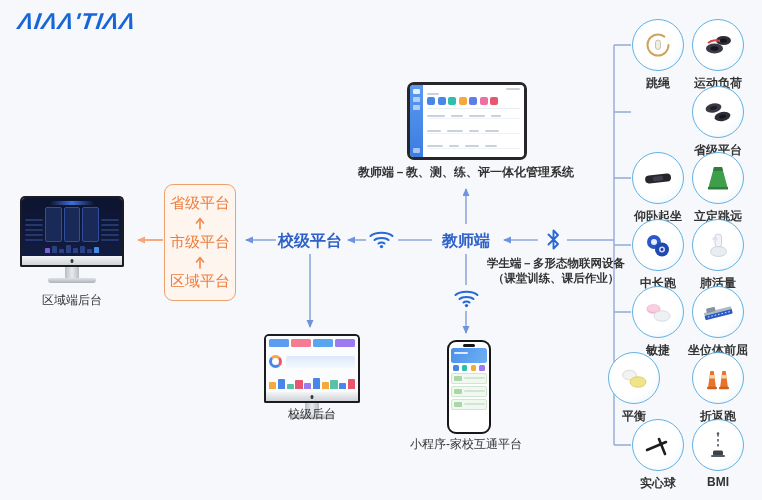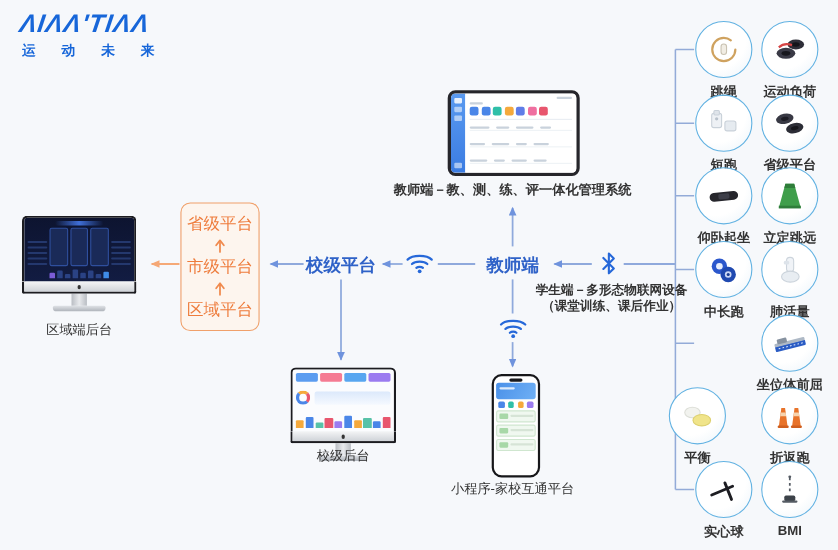--- a/index.html
+++ b/index.html
@@ -138,21 +138,20 @@
 
     <path d="M466,254 L466,285" stroke="#8fa9dc" stroke-width="1.6" fill="none"></path>
     <path d="M466,311 L466,333" stroke="#8fa9dc" stroke-width="1.6" fill="none" marker-end="url(#ab)"></path>
 
     <path d="M310,254 L310,327" stroke="#8fa9dc" stroke-width="1.6" fill="none" marker-end="url(#ab)"></path>
 
     <path d="M614,45 L614,445 M614,45 L631,45 M614,112 L631,112 M614,178 L631,178 M614,245 L631,245 M614,312 L631,312 M614,378 L631,378 M614,445 L631,445" stroke="#93abd8" stroke-width="1.4" fill="none"></path>
   </svg>
 
   <div class="logo-mark">ΛIΛΛ'TIΛΛ</div>
-  <div class="logo-sub">运 动 未 来</div>
 
   <div class="imac" style="left:20px;top:196px;width:104px;">
     <div class="imac-screen">
       <div class="dash-dark">
         <div class="dd-head"></div>
         <div class="dd-body">
           <div class="dd-col">
               <i></i>
               <i></i>
               <i></i>
@@ -351,31 +350,20 @@
         <ellipse cx="21.5" cy="11.5" rx="7.5" ry="4.5" fill="#2e2e38"></ellipse>
         <ellipse cx="21.5" cy="11.5" rx="3.5" ry="2" fill="#14141a"></ellipse>
         <path d="M6 14 A 10 7 0 0 1 18 12" stroke="#d64545" stroke-width="2" fill="none"></path>
         <ellipse cx="12.5" cy="19.5" rx="8.5" ry="5" fill="#3a3a46"></ellipse>
         <ellipse cx="12.5" cy="19.5" rx="4" ry="2.2" fill="#17171d"></ellipse>
       </svg>
     </div>
     <div class="dev-label">运动负荷</div>
   </div>
 
-  <div class="dev-cell" style="left:618px;top:86px;">
-    <div class="dev-circle">
-      <svg width="32" height="32" viewBox="0 0 32 32">
-        <rect x="5" y="7" width="9" height="13" rx="2" fill="#eef1f5" stroke="#c9d1d9"></rect>
-        <rect x="7" y="4.5" width="5" height="4" rx="1" fill="#dfe4ea" stroke="#c9d1d9"></rect>
-        <circle cx="9.5" cy="12" r="1.5" fill="#b9c2cc"></circle>
-        <rect x="17" y="14" width="10" height="9" rx="2" fill="#e6ebf0" stroke="#c9d1d9"></rect>
-      </svg>
-    </div>
-    <div class="dev-label">短跑</div>
-  </div>
   <div class="dev-cell" style="left:678px;top:86px;">
     <div class="dev-circle">
       <svg width="32" height="32" viewBox="0 0 32 32">
         <ellipse cx="11.5" cy="12" rx="8" ry="4.6" fill="#383944" transform="rotate(-12 11.5 12)"></ellipse>
         <ellipse cx="11.5" cy="12" rx="3.5" ry="1.8" fill="#1c1c24" transform="rotate(-12 11.5 12)"></ellipse>
         <ellipse cx="20.5" cy="20.5" rx="8" ry="4.6" fill="#2c2d36" transform="rotate(-12 20.5 20.5)"></ellipse>
         <ellipse cx="20.5" cy="20.5" rx="3.5" ry="1.8" fill="#15151b" transform="rotate(-12 20.5 20.5)"></ellipse>
       </svg>
     </div>
     <div class="dev-label">省级平台</div>
@@ -417,20 +405,30 @@
     <div class="dev-circle">
       <svg width="32" height="32" viewBox="0 0 32 32">
         <rect x="13" y="5" width="6.5" height="13" rx="3" fill="#f0f3f7" stroke="#ccd4dc"></rect>
         <rect x="10.5" y="8" width="5" height="3.5" rx="1.5" fill="#dde3ea"></rect>
         <ellipse cx="16.5" cy="22.5" rx="8" ry="5" fill="#e8edf2" stroke="#ccd4dc"></ellipse>
       </svg>
     </div>
     <div class="dev-label">肺活量</div>
   </div>
 
+  <div class="dev-cell" style="left:618px;top:286px;">
+    <div class="dev-circle">
+      <svg width="32" height="32" viewBox="0 0 32 32">
+        <ellipse cx="11.5" cy="13" rx="7" ry="4.8" fill="#f3b8ce"></ellipse>
+        <ellipse cx="11.5" cy="12.2" rx="6" ry="3.6" fill="#f8cfdf"></ellipse>
+        <ellipse cx="20" cy="20" rx="8" ry="5.2" fill="#eef0f3" stroke="#d8dde3"></ellipse>
+      </svg>
+    </div>
+    <div class="dev-label">敏捷</div>
+  </div>
   <div class="dev-cell" style="left:678px;top:286px;">
     <div class="dev-circle">
       <svg width="32" height="32" viewBox="0 0 32 32">
         <g transform="rotate(-14 16 16)">
           <rect x="2" y="16" width="28" height="5" rx="1" fill="#2b5cc4"></rect>
           <rect x="2" y="13.5" width="28" height="3" rx="1" fill="#aeb9c6"></rect>
           <rect x="5" y="10" width="9" height="4.5" rx="1" fill="#8792a0"></rect>
           <path d="M5 18.5 h23" stroke="#e8f0ff" stroke-width="0.9" stroke-dasharray="1.5 2"></path>
         </g>
       </svg>

